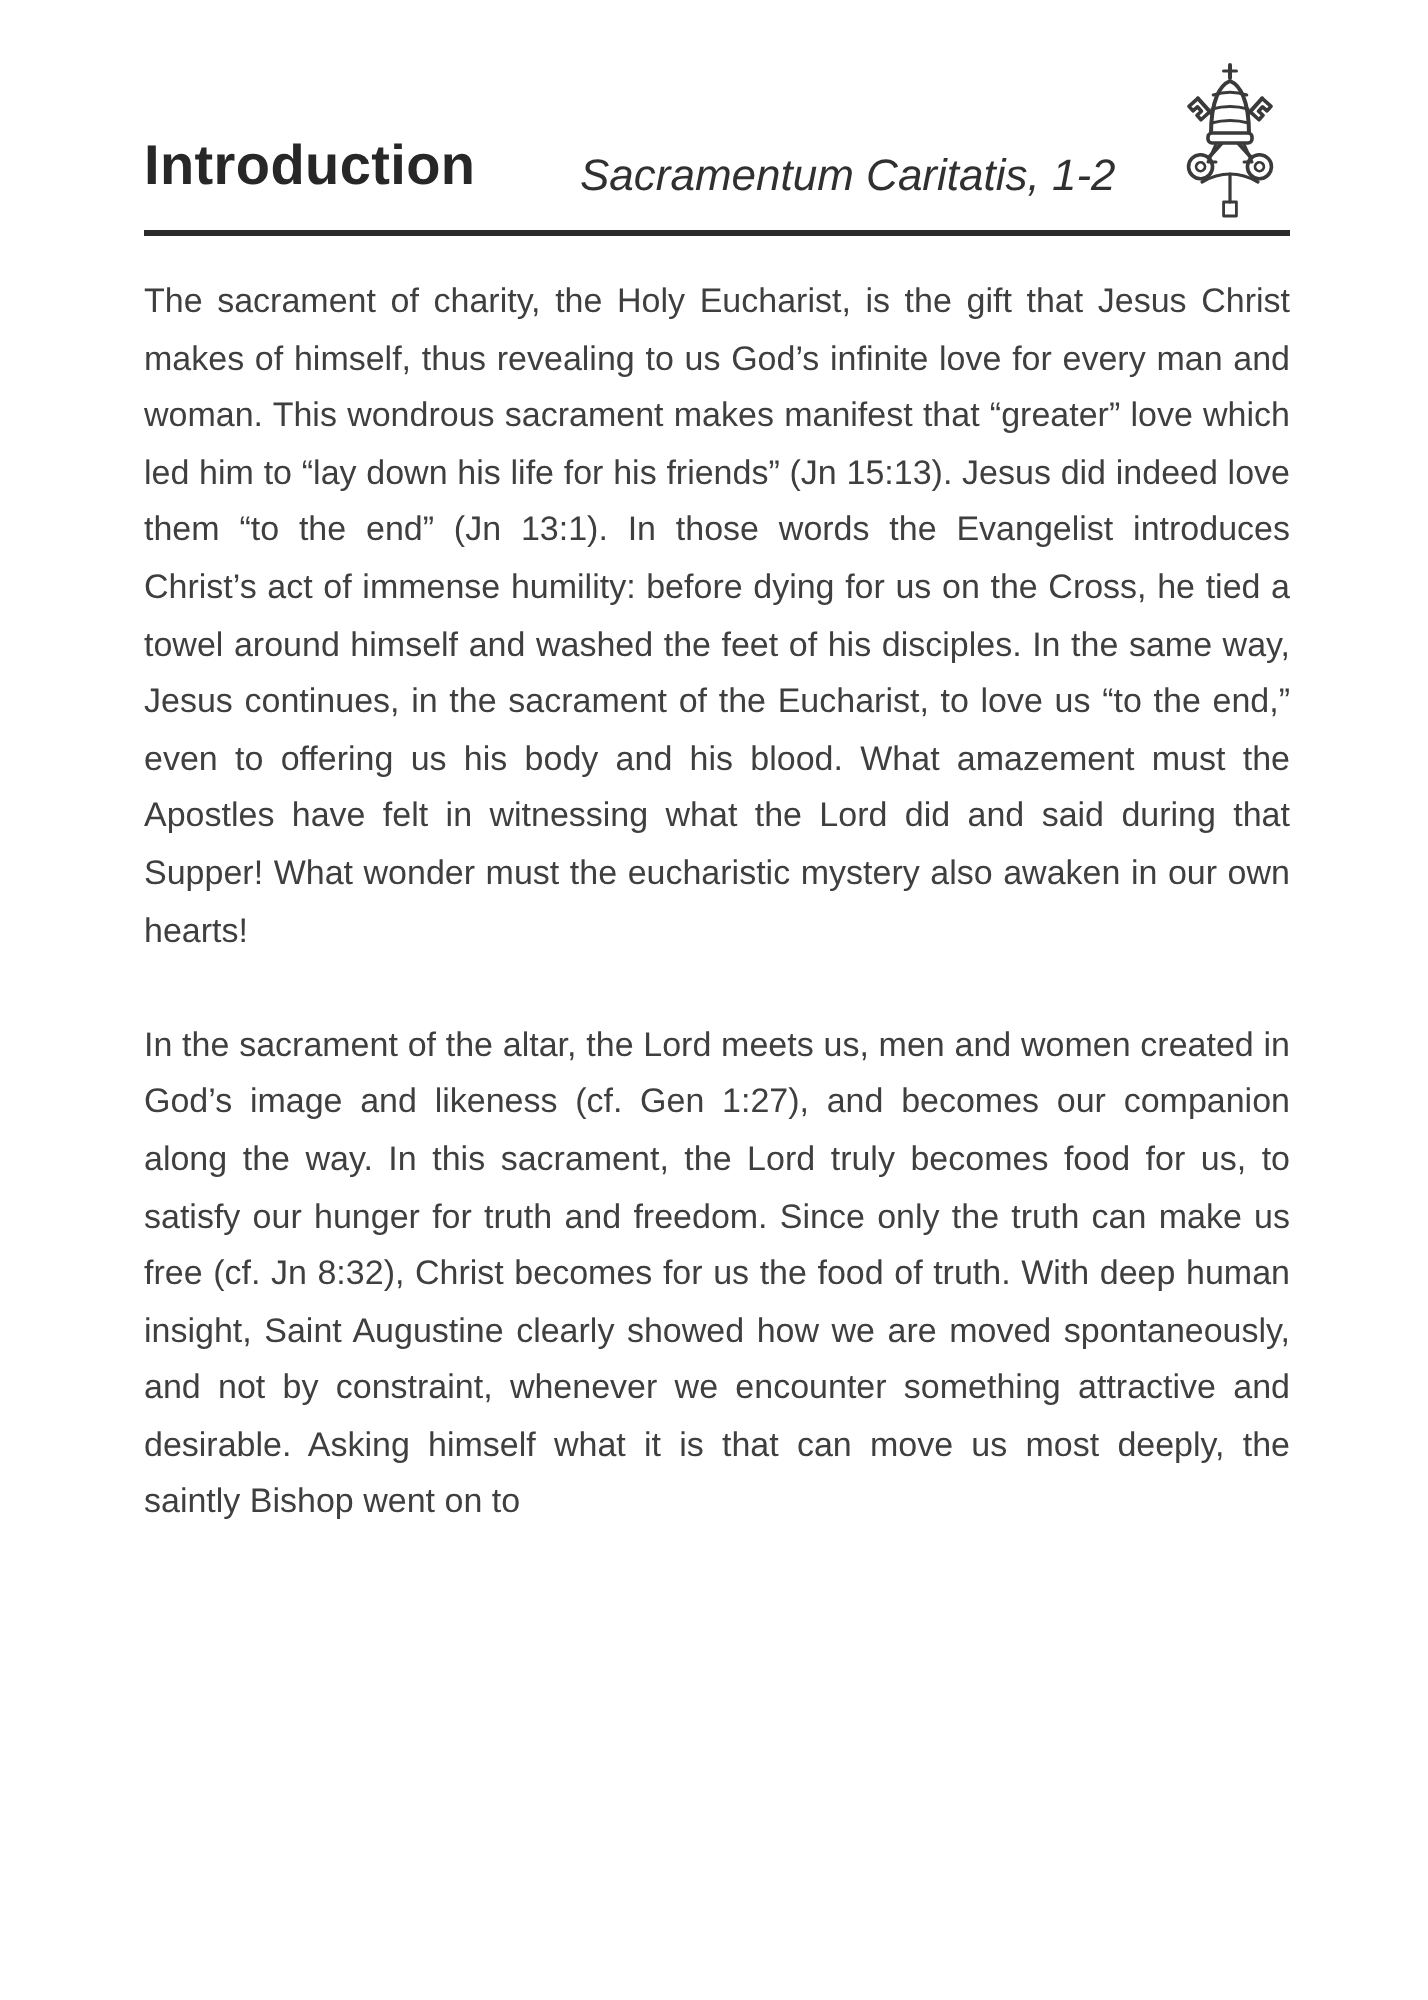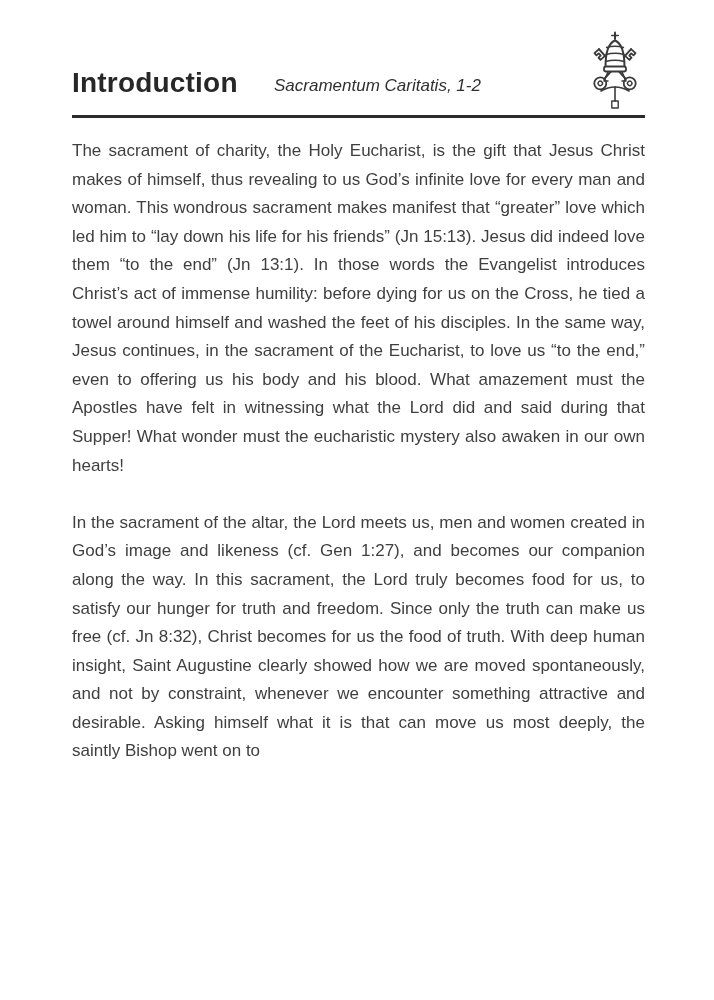--- a/index.html
+++ b/index.html
@@ -21,23 +21,23 @@
     top: 69px;
     font-size: 28px;
     line-height: 1;
     font-weight: bold;
     color: #272727;
     letter-spacing: 0.2px;
     white-space: nowrap;
   }
   .subtitle {
     position: absolute;
-    left: 274px;
+    left: 290px;
     top: 77px;
-    font-size: 17px;
+    font-size: 22px;
     line-height: 1;
     font-style: italic;
     color: #303030;
     white-space: nowrap;
   }
   .crest {
     position: absolute;
     left: 577px;
     top: 30px;
     width: 76px;

